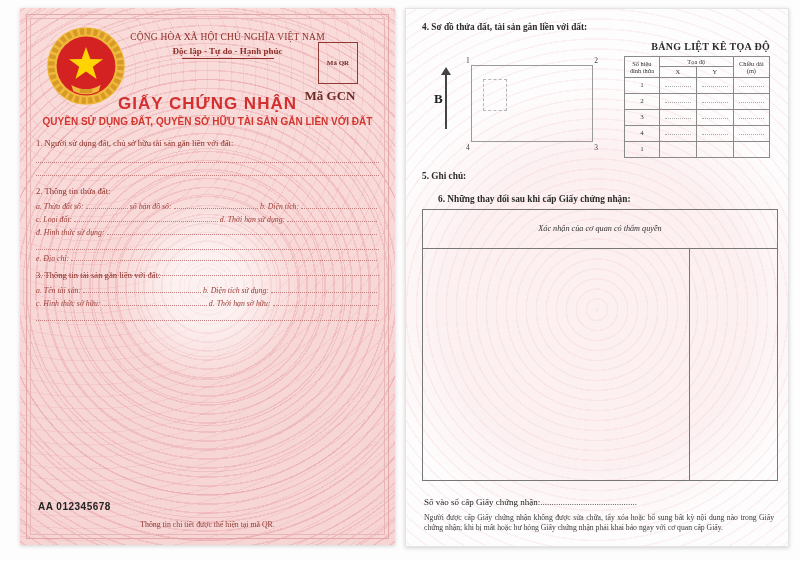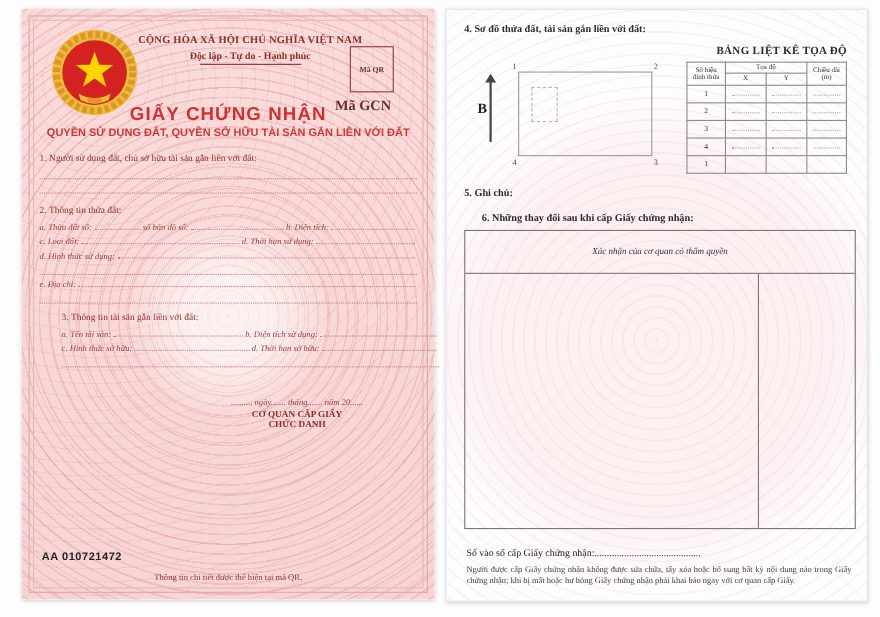--- a/index.html
+++ b/index.html
@@ -11,21 +11,21 @@
     background:
       radial-gradient(circle at 50% 52%, rgba(255,255,255,0.65) 0 35px, rgba(255,255,255,0) 95px),
       repeating-radial-gradient(circle at 50% 52%, rgba(228,140,152,0.30) 0 1.5px, rgba(228,140,152,0) 1.5px 9px),
       repeating-radial-gradient(circle at 50% 52%, rgba(219,120,134,0.22) 0 1px, rgba(219,120,134,0) 1px 23px),
       repeating-radial-gradient(circle at 18% 12%, rgba(228,140,152,0.18) 0 1px, rgba(228,140,152,0) 1px 12px),
       linear-gradient(#f9dcda,#f6d5d4);}
   .frame1{position:absolute;inset:6px;border:1px solid #e0a8a8;pointer-events:none;}
   .frame2{position:absolute;inset:10px;border:1px solid #e7b6b6;pointer-events:none;}
   #emblem{position:absolute;left:24px;top:16px;width:84px;height:84px;}
   .hdr{position:absolute;left:100px;top:24px;width:215px;text-align:center;color:#8c2f28;}
-  .country{font-weight:bold;font-size:9.5px;letter-spacing:0.2px;}
+  .country{font-weight:normal;font-size:9.5px;letter-spacing:0.2px;}
   .motto{font-weight:bold;font-size:9px;margin-top:4px;}
   .motto-rule{width:92px;border-top:1px solid #8c2f28;margin:2px auto 0;}
   #qrbox{position:absolute;left:298px;top:34px;width:38px;height:40px;border:1px solid #8c3a33;
          display:flex;align-items:center;justify-content:center;
          font-size:7px;font-weight:bold;color:#6e2a24;}
   #gcn{position:absolute;left:281px;top:80px;width:58px;text-align:center;
        font-size:13px;font-weight:bold;color:#6e2a24;}
   .title{position:absolute;left:0;top:86px;width:100%;text-align:center;color:#d32f2f;
          font-family:"Liberation Sans",sans-serif;font-weight:bold;font-size:17px;letter-spacing:1px;}
   .subtitle{position:absolute;left:0;top:108px;width:100%;text-align:center;color:#d3352f;
@@ -141,44 +141,39 @@
         <span class="d g1"></span>
       </div>
       <div class="dotline"></div>
       <div class="frow">
         <span class="lbl">e. Địa chỉ:</span>
         <span class="d g1"></span>
       </div>
       <div class="dotline"></div>
     </div>
 
-    <div class="sec" style="top:275px;margin-left:20px;">
+    <div class="sec" style="top:262px;">
       <h4>3. Thông tin tài sản gắn liền với đất:</h4>
       <div class="frow">
         <span class="lbl">a. Tên tài sản:</span>
         <span class="d g1"></span>
         <span class="lbl">b. Diện tích sử dụng:</span>
         <span class="d g09"></span>
       </div>
       <div class="frow">
         <span class="lbl">c. Hình thức sở hữu:</span>
         <span class="d g09"></span>
         <span class="lbl">d. Thời hạn sở hữu:</span>
         <span class="d g09"></span>
       </div>
       <div class="dotline"></div>
     </div>
 
-    <div id="sig">
-      <div class="date">........., ngày....... tháng....... năm 20......</div>
-      <div class="org">CƠ QUAN CẤP GIẤY</div>
-      <div class="role">CHỨC DANH</div>
-    </div>
-
-    <div id="serial">AA 010721472</div>
+
+    <div id="serial">AA 012345678</div>
     <div id="lfooter">Thông tin chi tiết được thể hiện tại mã QR.</div>
   </div>
 
   <div id="page-right" class="page">
 
     <div class="rhead" style="left:16px;top:13px;">4. Sơ đồ thửa đất, tài sản gắn liền với đất:</div>
 
     <div id="north">
       <div class="head"></div>
       <div class="shaft"></div>

